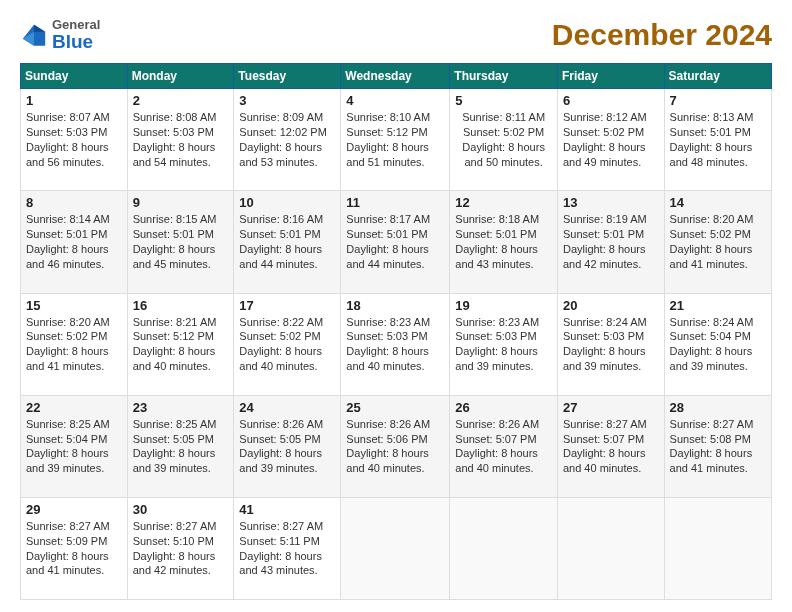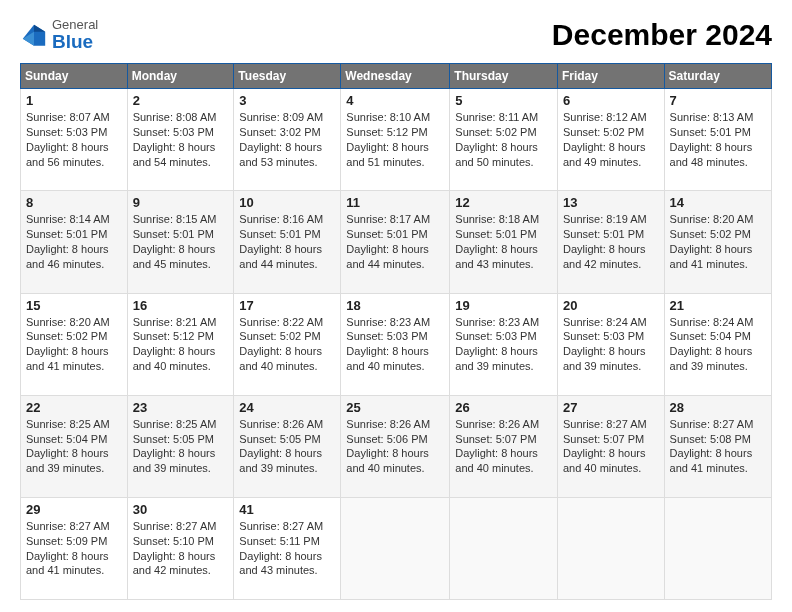--- a/index.html
+++ b/index.html
@@ -29,48 +29,48 @@
       gap: 4px;
     }
     .logo-text {
       display: flex;
       flex-direction: column;
       font-size: 13px;
       font-weight: bold;
       line-height: 1.1;
       color: #333;
     }
-    .logo-general { color: #555; font-weight: normal; font-size: 13px; }
+    .logo-general { color: #555; font-weight: bold; font-size: 13px; }
     .logo-blue { color: #1a6bbf; font-weight: bold; font-size: 19px; }
     .logo-icon {
       width: 28px;
       height: 28px;
     }
     .title-block {
       text-align: right;
     }
     .month-title {
       font-size: 30px;
       font-weight: bold;
-      color: #000000;
+      color: #a16207;
       line-height: 1.1;
     }
     .location {
       font-size: 14px;
       color: #555;
       margin-top: 2px;
     }
     .calendar {
       flex: 1;
       border-collapse: collapse;
       width: 100%;
       font-size: 9.5px;
     }
     .calendar th {
-      background: #737373;
+      background: #0f766e;
       color: #fff;
       padding: 5px 4px;
       text-align: left;
       font-size: 12px;
       font-weight: bold;
       border: 1px solid #1559a0;
     }
     .calendar td {
       border: 1px solid #ddd;
       vertical-align: top;
@@ -142,34 +142,34 @@
           <td>
             <span class="day-num">2</span>
             <div class="day-info" style="white-space: pre-line;">Sunrise: 8:08 AM
 Sunset: 5:03 PM
 Daylight: 8 hours
 and 54 minutes.</div>
           </td>
           <td>
             <span class="day-num">3</span>
             <div class="day-info" style="white-space: pre-line;">Sunrise: 8:09 AM
-Sunset: 3:02 PM
+Sunset: 12:02 PM
 Daylight: 8 hours
 and 53 minutes.</div>
           </td>
           <td>
             <span class="day-num">4</span>
             <div class="day-info" style="white-space: pre-line;">Sunrise: 8:10 AM
 Sunset: 5:12 PM
 Daylight: 8 hours
 and 51 minutes.</div>
           </td>
           <td>
             <span class="day-num">5</span>
-            <div class="day-info" style="white-space: pre-line;">Sunrise: 8:11 AM
+            <div class="day-info" style="white-space: pre-line; text-align: center;">Sunrise: 8:11 AM
 Sunset: 5:02 PM
 Daylight: 8 hours
 and 50 minutes.</div>
           </td>
           <td>
             <span class="day-num">6</span>
             <div class="day-info" style="white-space: pre-line;">Sunrise: 8:12 AM
 Sunset: 5:02 PM
 Daylight: 8 hours
 and 49 minutes.</div>

